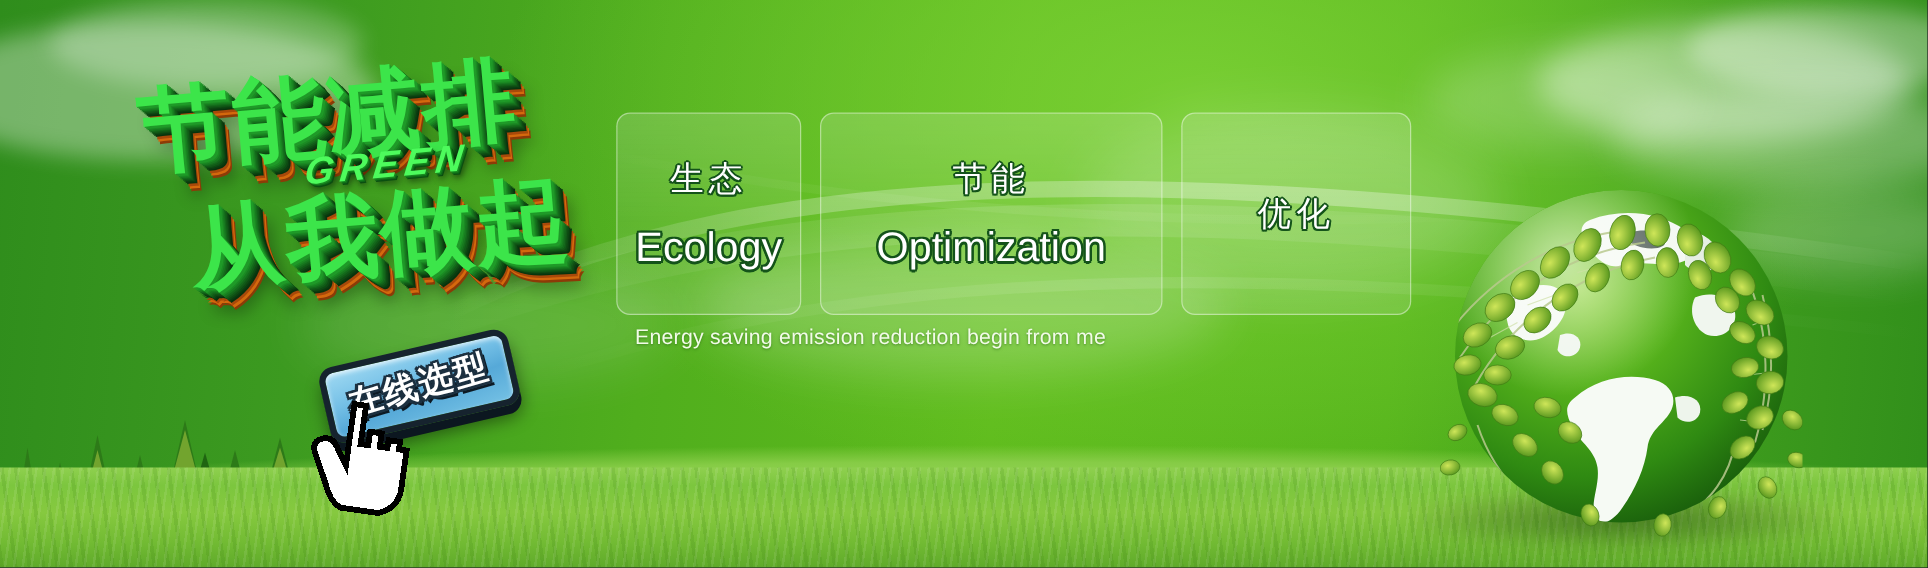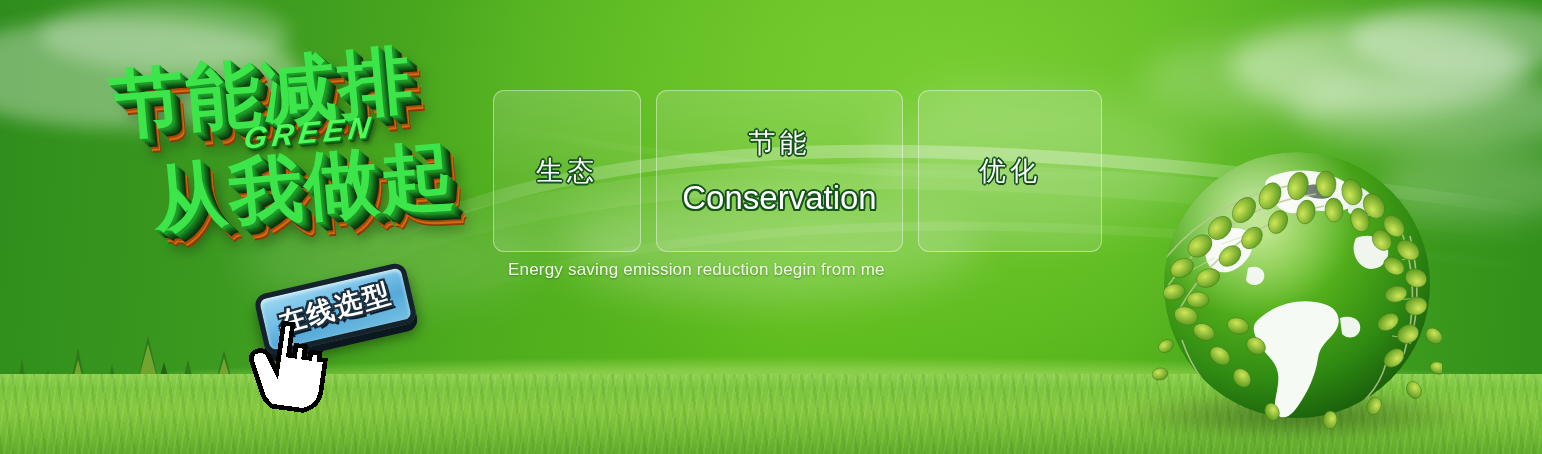--- a/index.html
+++ b/index.html
@@ -115,21 +115,21 @@
   #cards { position:absolute; left:493px; top:90px; display:flex; gap:15px; }
   .card {
     width:148px; height:162px;
     border-radius:11px;
     border:1px solid rgba(255,255,255,.42);
     background:linear-gradient(180deg, rgba(255,255,255,.16) 0%, rgba(255,255,255,.07) 55%, rgba(255,255,255,.13) 100%);
     display:flex; flex-direction:column; align-items:center; justify-content:center;
     gap:18px;
     cursor:pointer;
   }
-  .card.wide { width:247px; }
+  .card.wide { width:274px; }
   .card.wide2 { width:184px; }
   .card-cn {
     font-size:27px; color:#ffffff; letter-spacing:4px;
     text-shadow:
       -1.6px 0 #14531a, 1.6px 0 #14531a, 0 -1.6px #14531a, 0 1.6px #14531a,
       -1.2px -1.2px #14531a, 1.2px -1.2px #14531a, -1.2px 1.2px #14531a, 1.2px 1.2px #14531a;
   }
   .card-en {
     font-size:33px; color:#ffffff; font-weight:normal;
     text-shadow:
@@ -250,24 +250,25 @@
     <div class="cta-label">在线选型</div>
   </div>
 
   <svg id="cursor-hand" viewBox="0 0 52 62">
     <path d="M20 4 h6 v20 h4 v-7 h6 v7 h4 v-4 h6 v4 h4 v20 q0 10 -10 14 h-20 q-6 -3 -9 -11 l-8 -16 q-2 -5 3 -7 q5 -2 8 3 l6 9 z" fill="#ffffff" stroke="#000000" stroke-width="3" stroke-linejoin="miter" shape-rendering="crispEdges"></path>
   </svg>
 
   <div id="cards">
     <div class="card">
       <span class="card-cn">生态</span>
+      <span class="card-en">Ecology</span>
     </div>
     <div class="card wide">
       <span class="card-cn">节能</span>
-      <span class="card-en">Conservation</span>
+      <span class="card-en">Optimization</span>
     </div>
     <div class="card wide2">
       <span class="card-cn">优化</span>
     </div>
   </div>
 
   <div id="tagline">Energy saving emission reduction begin from me</div>
 
   <div class="globe-shadow"></div>
   <div id="globe">

